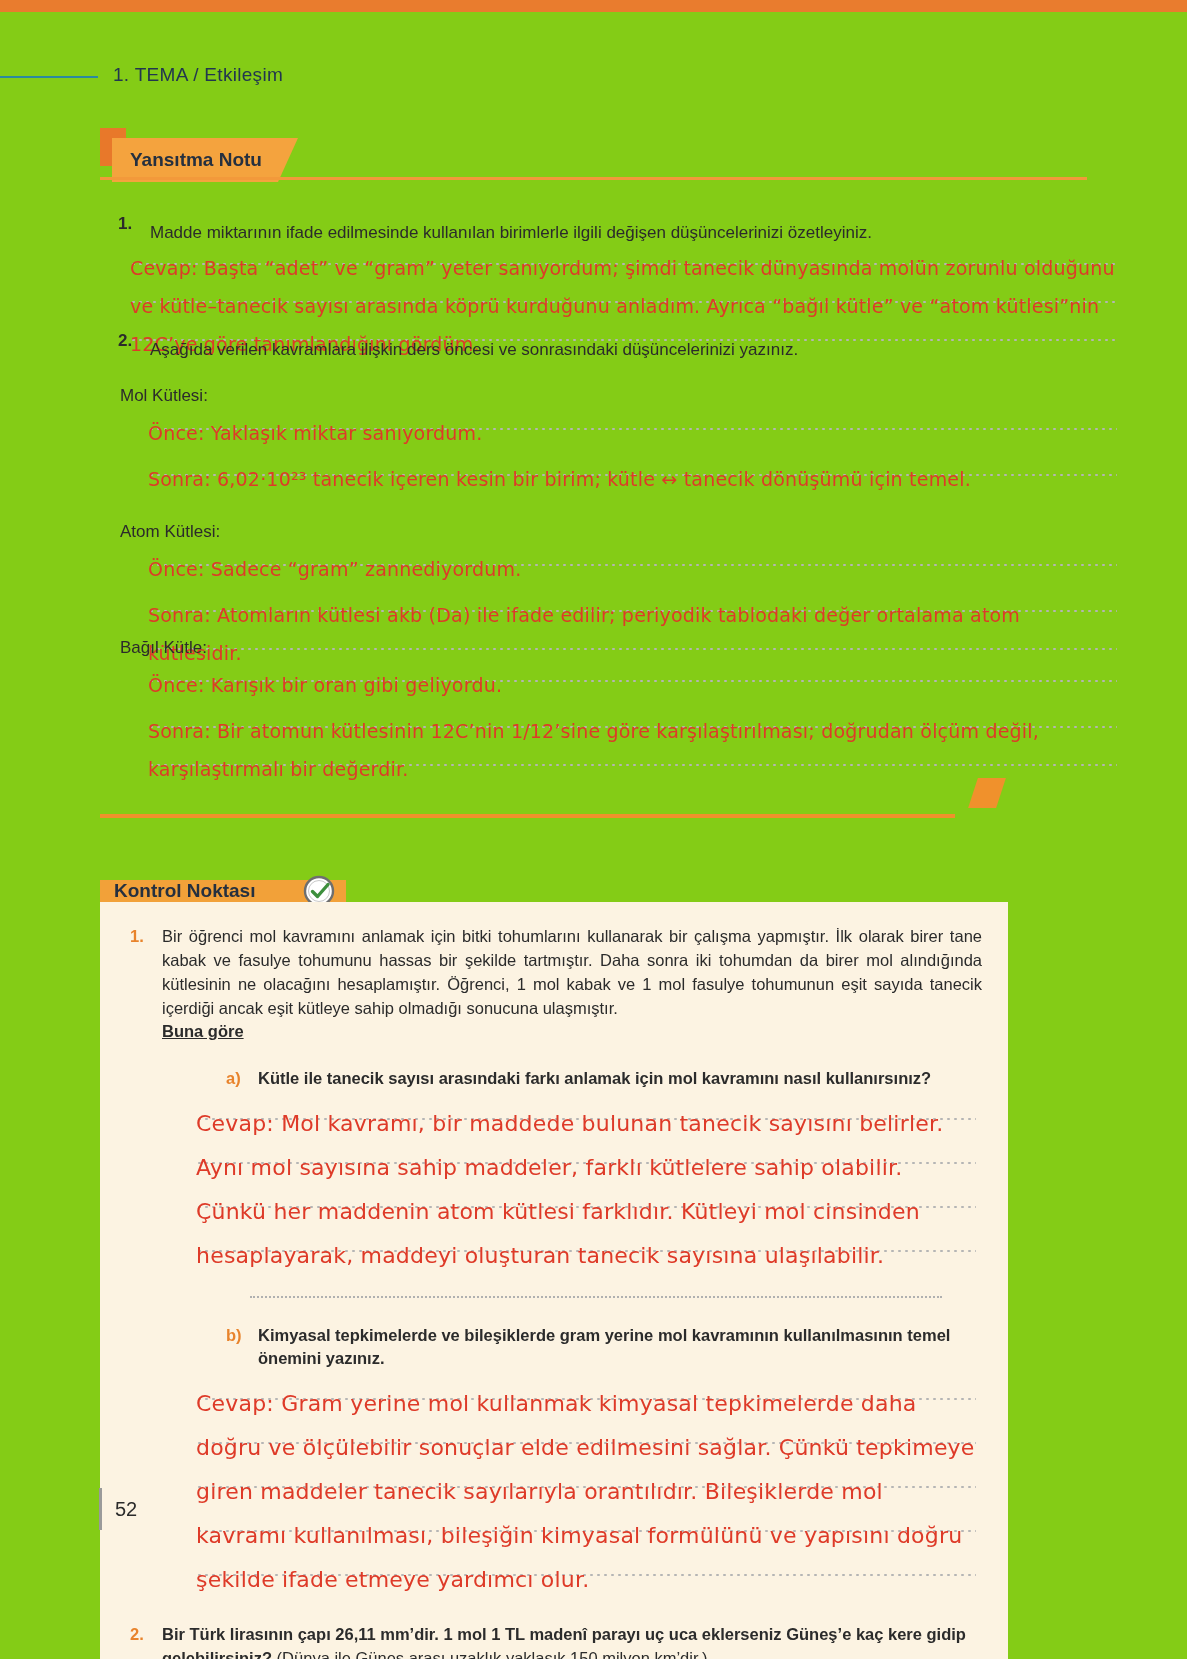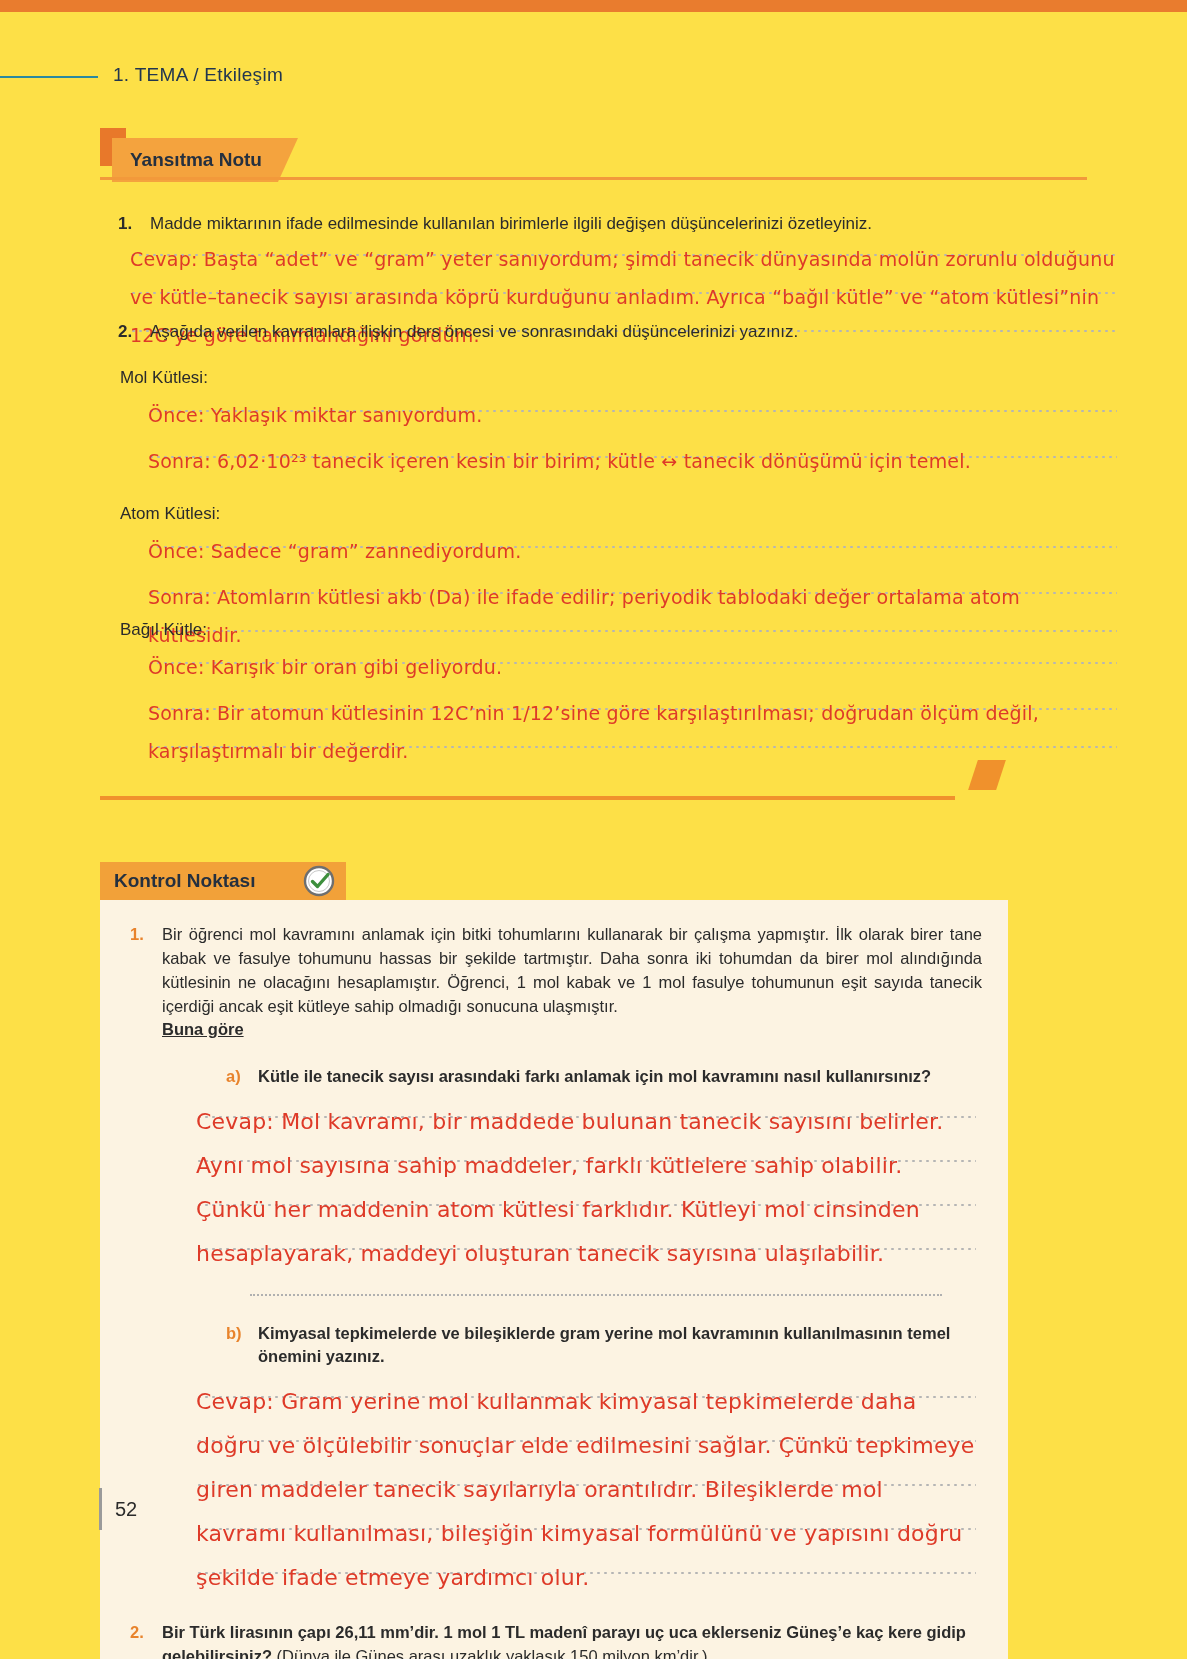--- a/index.html
+++ b/index.html
@@ -1,21 +1,21 @@
 <!DOCTYPE html>
 <html><head>
 <meta charset="utf-8">
 <style>
   * { margin: 0; padding: 0; box-sizing: border-box; }
   html, body { background: #ffffff; }
   .page {
     position: relative;
     width: 1187px;
     height: 1659px;
-    background: #fde047;
+    background: #84cc16;
     overflow: hidden;
     font-family: "Liberation Sans", sans-serif;
     color: #2b2b2b;
   }
   .topbar {
     position: absolute; top: 0; left: 0; right: 0;
     height: 12px; background: #E97C2E;
   }
   
   .breadcrumb-row {
@@ -59,21 +59,21 @@
     position: absolute; left: 0; right: 0; bottom: 0;
     height: 3px; background: #F2993B;
   }
   
   .q-row {
     display: flex; gap: 12px;
     margin: 32px 100px 0 118px;
     font-size: 17px; line-height: 24px;
   }
   .q-num { font-weight: bold; min-width: 20px; }
-  .q-text { flex: 1; }
+  .q-text { flex: 1; margin-top: 9px; }
   
   .hand-sm {
     font-family: "DejaVu Sans", sans-serif;
     color: #DE3A28;
     font-size: 19px;
     line-height: 38px;
     letter-spacing: 0.2px;
     background-image: radial-gradient(circle, #b5b5b5 1px, transparent 1.5px);
     background-size: 7px 38px;
     background-position: 0 34px;
@@ -103,21 +103,21 @@
   }
   .pgram {
     position: absolute; right: -46px; top: -36px;
     width: 28px; height: 30px;
     background: #F0912C;
     transform: skewX(-18deg);
   }
   
   .kontrol { margin: 62px 0 0 100px; width: 908px; }
   .kontrol-header {
-    width: 246px; height: 38px;
+    width: 246px; height: 22px;
     background: #F2A139;
     display: flex; align-items: center;
     padding: 0 10px 0 14px;
   }
   .kontrol-header span.title {
     font-size: 19px; font-weight: bold; color: #25303f;
   }
   .check-icon { margin-left: auto; display: flex; }
   .kontrol-box {
     position: relative;

